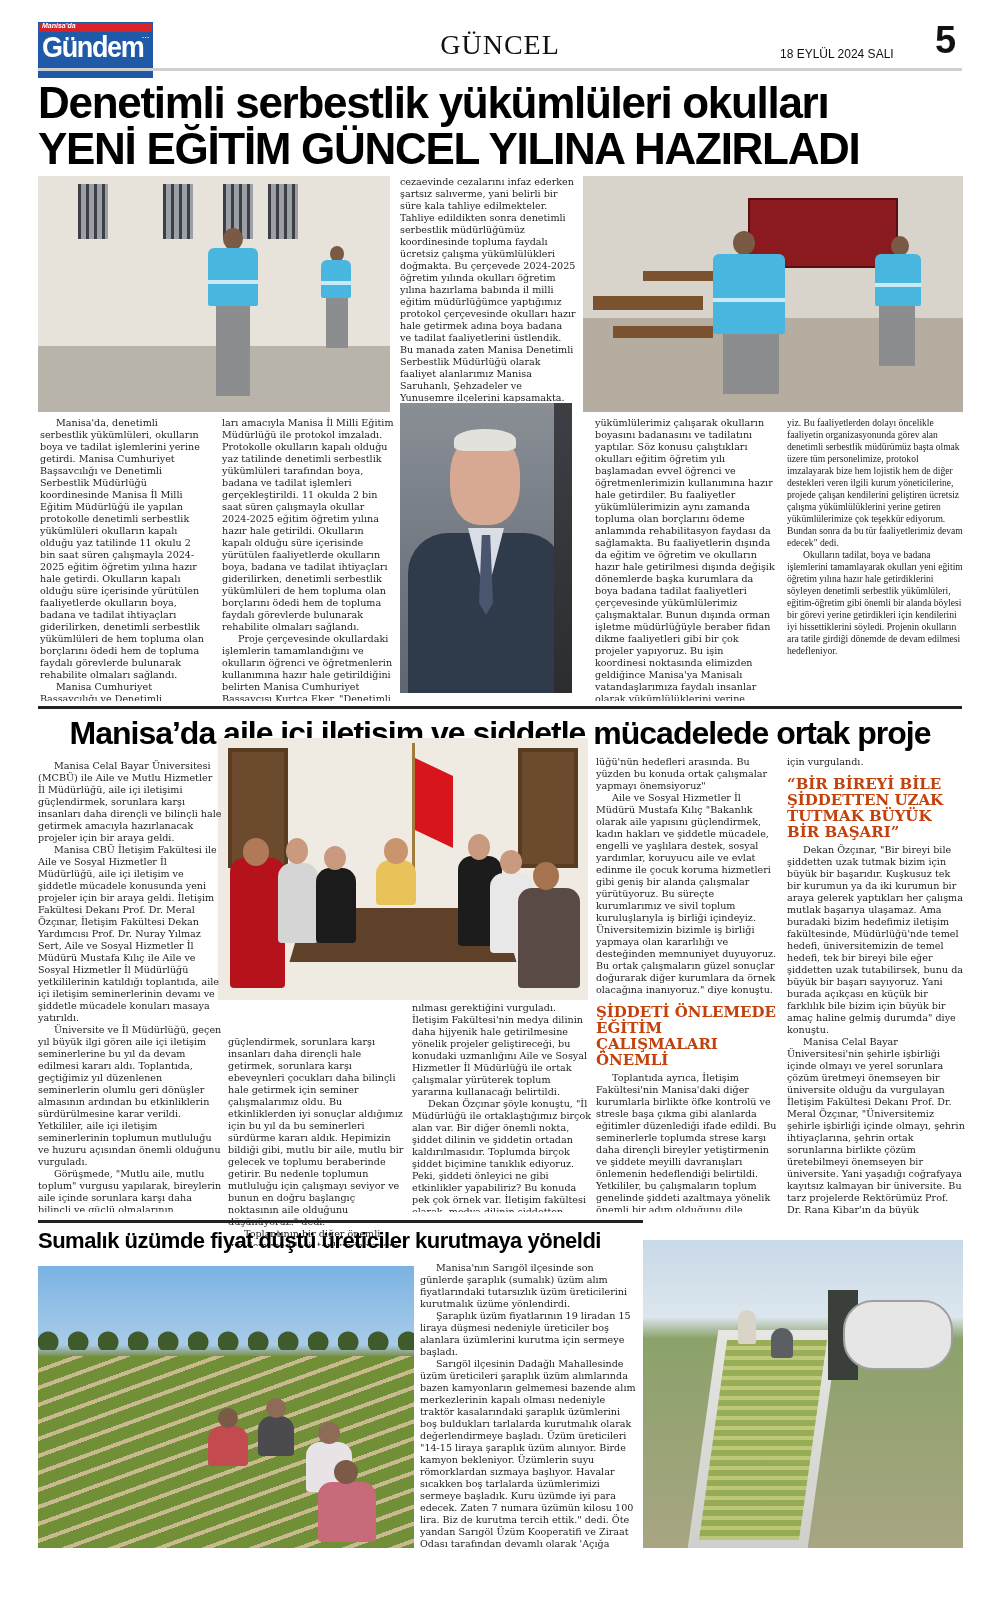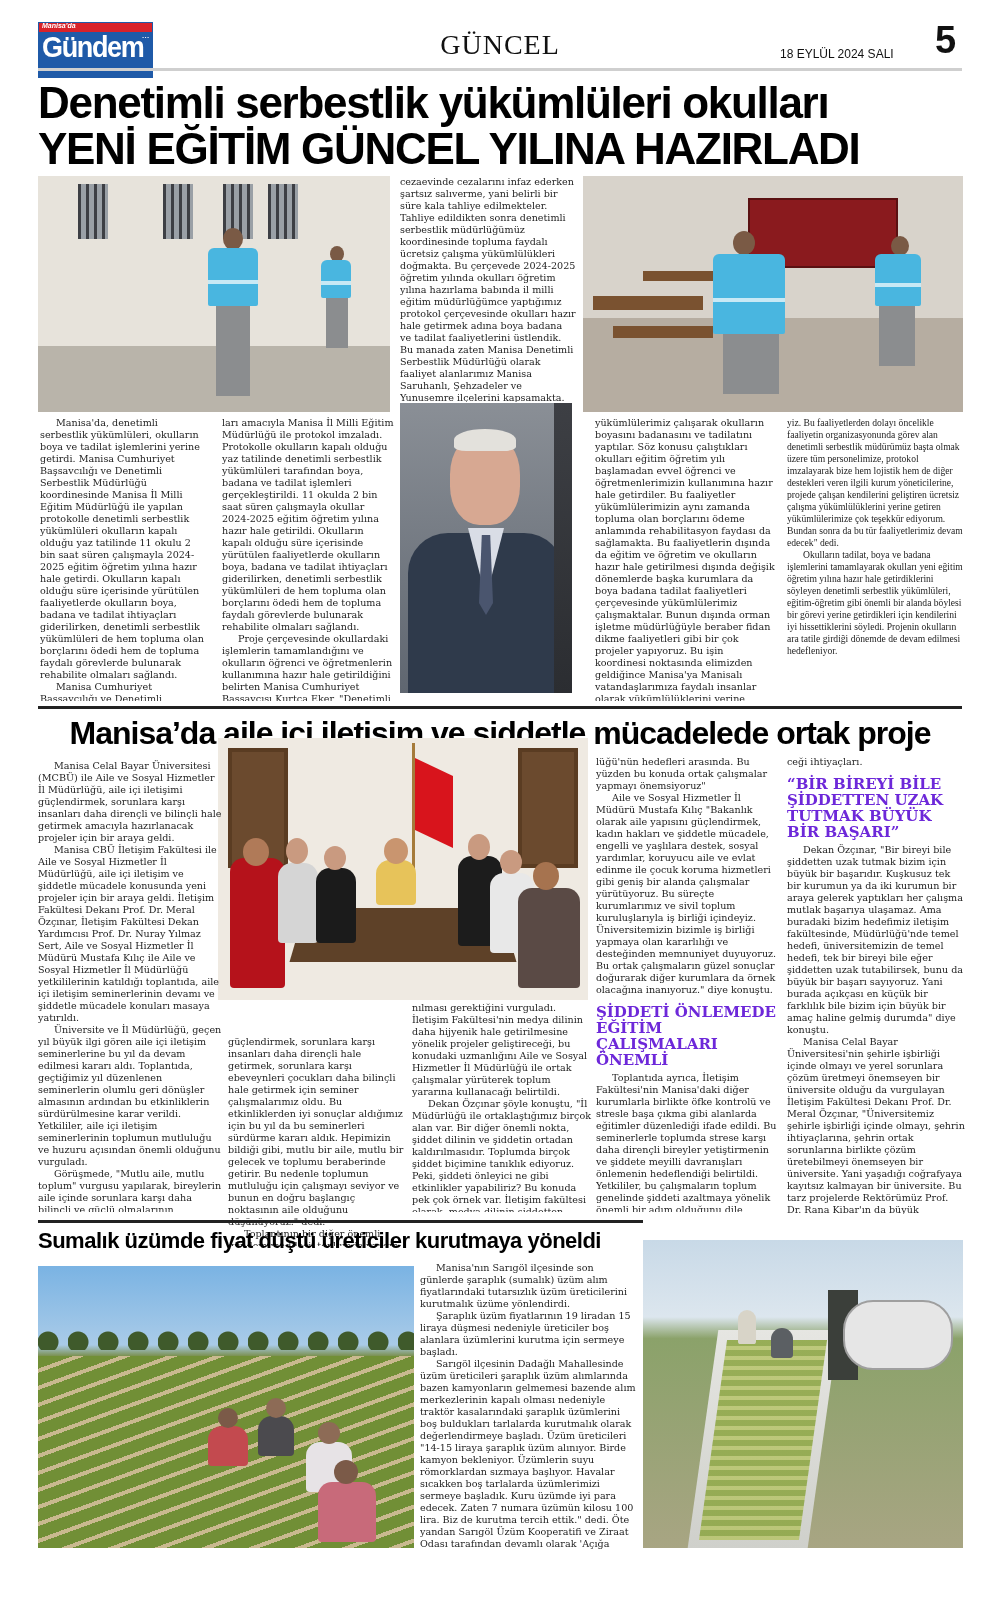--- a/index.html
+++ b/index.html
@@ -23,21 +23,21 @@
   .h1 { left: 38px; width: 924px; font: 900 44px/46px "Liberation Sans", sans-serif; color: #000; letter-spacing: -1.3px; transform-origin: left top; }
   .h2 { left: 38px; width: 924px; font: 900 32px/34px "Liberation Sans", sans-serif; color: #000; letter-spacing: -1px; text-align: center; }
   .h3 { left: 38px; font: 900 22px/24px "Liberation Sans", sans-serif; color: #000; letter-spacing: -0.5px; }
 
   .thick-rule { left: 38px; width: 924px; height: 3px; background: #222; }
 
   .col { font: 9.6px/12px "DejaVu Serif", serif; color: #1d1d1d; text-align: left; overflow: hidden; }
   .col p { text-indent: 16px; }
   .col p.noindent { text-indent: 0; }
 
-  .subhead { font: bold 15px/16px "DejaVu Serif", serif; color: #6d28d9; margin: 8px 0 4px 0; }
+  .subhead { font: bold 15px/16px "DejaVu Serif", serif; color: #c2410c; margin: 8px 0 4px 0; }
 
   
   .photo { overflow: hidden; }
   .ph1 { left: 38px; top: 176px; width: 352px; height: 236px; background: linear-gradient(180deg,#d9d5cc 0%,#cfcbc2 70%,#c5c0b8 100%); }
   .ph1 .wall { position:absolute; left:0; top:0; width:100%; height:75%; background:#e7e3db; }
   .ph1 .win { position:absolute; top:8px; width:30px; height:55px; background: repeating-linear-gradient(90deg,#3d3f44 0 3px,#9aa0a6 3px 8px); }
   .ph1 .ground { position:absolute; left:0; bottom:0; width:100%; height:28%; background:#b9b4aa; }
   .vest { position:absolute; background:#49b6e0; border-radius:6px 6px 2px 2px; }
   .vest::after { content:""; position:absolute; left:0; right:0; top:55%; height:4px; background:#c8e9f5; }
   .pants { position:absolute; background:#8b8d8f; }
@@ -169,21 +169,21 @@
   <div class="phead" style="left:166px;top:100px;width:24px;height:26px;background:#c9956f;"></div>
   <div class="person" style="left:240px;top:118px;width:44px;height:90px;background:#1c1c1c;"></div>
   <div class="phead" style="left:250px;top:96px;width:22px;height:26px;"></div>
   <div class="person" style="left:272px;top:135px;width:44px;height:80px;background:#e8e8e8;"></div>
   <div class="phead" style="left:282px;top:112px;width:22px;height:24px;"></div>
   <div class="person" style="left:300px;top:150px;width:62px;height:100px;background:#5a4a45;"></div>
   <div class="phead" style="left:315px;top:124px;width:26px;height:28px;background:#a6734f;"></div>
 </div>
 
 <div class="abs col" style="left:38px;top:760px;width:184px;height:452px;">
-  <p>Manisa Celal Bayar Üniversitesi (MCBÜ) ile Aile ve Sosyal Hizmetler İl Müdürlüğü, aile içi iletişimi güçlendirmek, sorunlara karşı insanları daha dirençli ve bilinçli hale getirmek amacıyla hazırlanacak projeler için bir araya geldi.</p>
+  <p>Manisa Celal Bayar Üniversitesi (MCBÜ) ile Aile ve Mutlu Hizmetler İl Müdürlüğü, aile içi iletişimi güçlendirmek, sorunlara karşı insanları daha dirençli ve bilinçli hale getirmek amacıyla hazırlanacak projeler için bir araya geldi.</p>
   <p>Manisa CBÜ İletişim Fakültesi ile Aile ve Sosyal Hizmetler İl Müdürlüğü, aile içi iletişim ve şiddetle mücadele konusunda yeni projeler için bir araya geldi. İletişim Fakültesi Dekanı Prof. Dr. Meral Özçınar, İletişim Fakültesi Dekan Yardımcısı Prof. Dr. Nuray Yılmaz Sert, Aile ve Sosyal Hizmetler İl Müdürü Mustafa Kılıç ile Aile ve Sosyal Hizmetler İl Müdürlüğü yetkililerinin katıldığı toplantıda, aile içi iletişim seminerlerinin devamı ve şiddetle mücadele konuları masaya yatırıldı.</p>
   <p>Üniversite ve İl Müdürlüğü, geçen yıl büyük ilgi gören aile içi iletişim seminerlerine bu yıl da devam edilmesi kararı aldı. Toplantıda, geçtiğimiz yıl düzenlenen seminerlerin olumlu geri dönüşler almasının ardından bu etkinliklerin sürdürülmesine karar verildi. Yetkililer, aile içi iletişim seminerlerinin toplumun mutluluğu ve huzuru açısından önemli olduğunu vurguladı.</p>
   <p>Görüşmede, "Mutlu aile, mutlu toplum" vurgusu yapılarak, bireylerin aile içinde sorunlara karşı daha bilinçli ve güçlü olmalarının toplumun genel refahına katkı sağlayacağı belirtildi.</p>
 
 </div>
 <div class="abs col" style="left:228px;top:1036px;width:178px;height:210px;">
   <p class="noindent">güçlendirmek, sorunlara karşı insanları daha dirençli hale getirmek, sorunlara karşı ebeveynleri çocukları daha bilinçli hale getirmek için seminer çalışmalarımız oldu. Bu etkinliklerden iyi sonuçlar aldığımız için bu yıl da bu seminerleri sürdürme kararı aldık. Hepimizin bildiği gibi, mutlu bir aile, mutlu bir gelecek ve toplumu beraberinde getirir. Bu nedenle toplumun mutluluğu için çalışmayı seviyor ve bunun en doğru başlangıç noktasının aile olduğunu düşünüyoruz." dedi.</p>
   <p>Toplantının bir diğer önemli gündem maddesi, toplumda yaygın olan şiddetin önlenmesi için yapılabilecek projeler oldu. Hem İletişim Fakültesi hem de Aile ve Sosyal Politikalar İl Müdürlüğü, şiddet dilinin ortadan kaldırılması ve medyada şiddetten arındırılmış bir dilin kulla-</p>
 </div>
 <div class="abs col" style="left:412px;top:1002px;width:180px;height:210px;">
@@ -191,21 +191,21 @@
   <p>Dekan Özçınar şöyle konuştu, "İl Müdürlüğü ile ortaklaştığımız birçok alan var. Bir diğer önemli nokta, şiddet dilinin ve şiddetin ortadan kaldırılmasıdır. Toplumda birçok şiddet biçimine tanıklık ediyoruz. Peki, şiddeti önleyici ne gibi etkinlikler yapabiliriz? Bu konuda pek çok örnek var. İletişim fakültesi olarak, medya dilinin şiddetten arındırılmasına yönelik projeler geliştirmeyi hedefledik çünkü bu hem bizim uzmanlık alanımız. Şiddetle mücadele Aile ve Sosyal Hizmetler İl Müdür-</p>
 </div>
 <div class="abs col" style="left:596px;top:756px;width:184px;height:456px;">
   <p class="noindent">lüğü'nün hedefleri arasında. Bu yüzden bu konuda ortak çalışmalar yapmayı önemsiyoruz"</p>
   <p>Aile ve Sosyal Hizmetler İl Müdürü Mustafa Kılıç "Bakanlık olarak aile yapısını güçlendirmek, kadın hakları ve şiddetle mücadele, engelli ve yaşlılara destek, sosyal yardımlar, koruyucu aile ve evlat edinme ile çocuk koruma hizmetleri gibi geniş bir alanda çalışmalar yürütüyoruz. Bu süreçte kurumlarımız ve sivil toplum kuruluşlarıyla iş birliği içindeyiz. Üniversitemizin bizimle iş birliği yapmaya olan kararlılığı ve desteğinden memnuniyet duyuyoruz. Bu ortak çalışmaların güzel sonuçlar doğurarak diğer kurumlara da örnek olacağına inanıyoruz." diye konuştu.</p>
   <div class="subhead">ŞİDDETİ ÖNLEMEDE EĞİTİM ÇALIŞMALARI ÖNEMLİ</div>
   <p>Toplantıda ayrıca, İletişim Fakültesi'nin Manisa'daki diğer kurumlarla birlikte öfke kontrolü ve stresle başa çıkma gibi alanlarda eğitimler düzenlediği ifade edildi. Bu seminerlerle toplumda strese karşı daha dirençli bireyler yetiştirmenin ve şiddete meyilli davranışları önlemenin hedeflendiği belirtildi. Yetkililer, bu çalışmaların toplum genelinde şiddeti azaltmaya yönelik önemli bir adım olduğunu dile getirdi.</p>
 
 </div>
 <div class="abs col" style="left:787px;top:756px;width:178px;height:458px;">
-  <p class="noindent">ceği ihtiyaçları.</p>
+  <p class="noindent">için vurgulandı.</p>
   <div class="subhead">“BİR BİREYİ BİLE ŞİDDETTEN UZAK TUTMAK BÜYÜK BİR BAŞARI”</div>
   <p>Dekan Özçınar, "Bir bireyi bile şiddetten uzak tutmak bizim için büyük bir başarıdır. Kuşkusuz tek bir kurumun ya da iki kurumun bir araya gelerek yaptıkları her çalışma mutlak başarıya ulaşamaz. Ama buradaki bizim hedefimiz iletişim fakültesinde, Müdürlüğü'nde temel hedefi, üniversitemizin de temel hedefi, tek bir bireyi bile eğer şiddetten uzak tutabilirsek, bunu da büyük bir başarı sayıyoruz. Yani burada açıkçası en küçük bir farklılık bile bizim için büyük bir amaç haline gelmiş durumda" diye konuştu.</p>
   <p><span>Manisa Celal Bayar Üniversitesi'nin şehirle işbirliği içinde olmayı ve yerel sorunlara çözüm üretmeyi önemseyen bir üniversite olduğu da vurgulayan İletişim Fakültesi Dekanı Prof. Dr. Meral Özçınar, "Üniversitemiz şehirle işbirliği içinde olmayı, şehrin ihtiyaçlarına, şehrin ortak sorunlarına birlikte çözüm üretebilmeyi önemseyen bir üniversite. Yani yaşadığı coğrafyaya kayıtsız kalmayan bir üniversite. Bu tarz projelerde Rektörümüz Prof. Dr. Rana Kibar'ın da büyük destekleri var. Dolayısıyla iletişim fakültesi olarak bizlerde Manisa Celal Bayar Üniversitesi'nin ürettiği politikalarla, ürettiği fikirler ve projelerle paralel olarak çalışmalarımıza devem edeceğiz" dedi.</span> </p>
 </div>
 
 <div class="abs thick-rule" style="top:1220px;width:605px;"></div>
 
 <div class="abs h3" style="top:1229px;width:605px;">Sumalık üzümde fiyat düştü üreticiler kurutmaya yöneldi</div>
 
 <div class="abs photo ph4">

